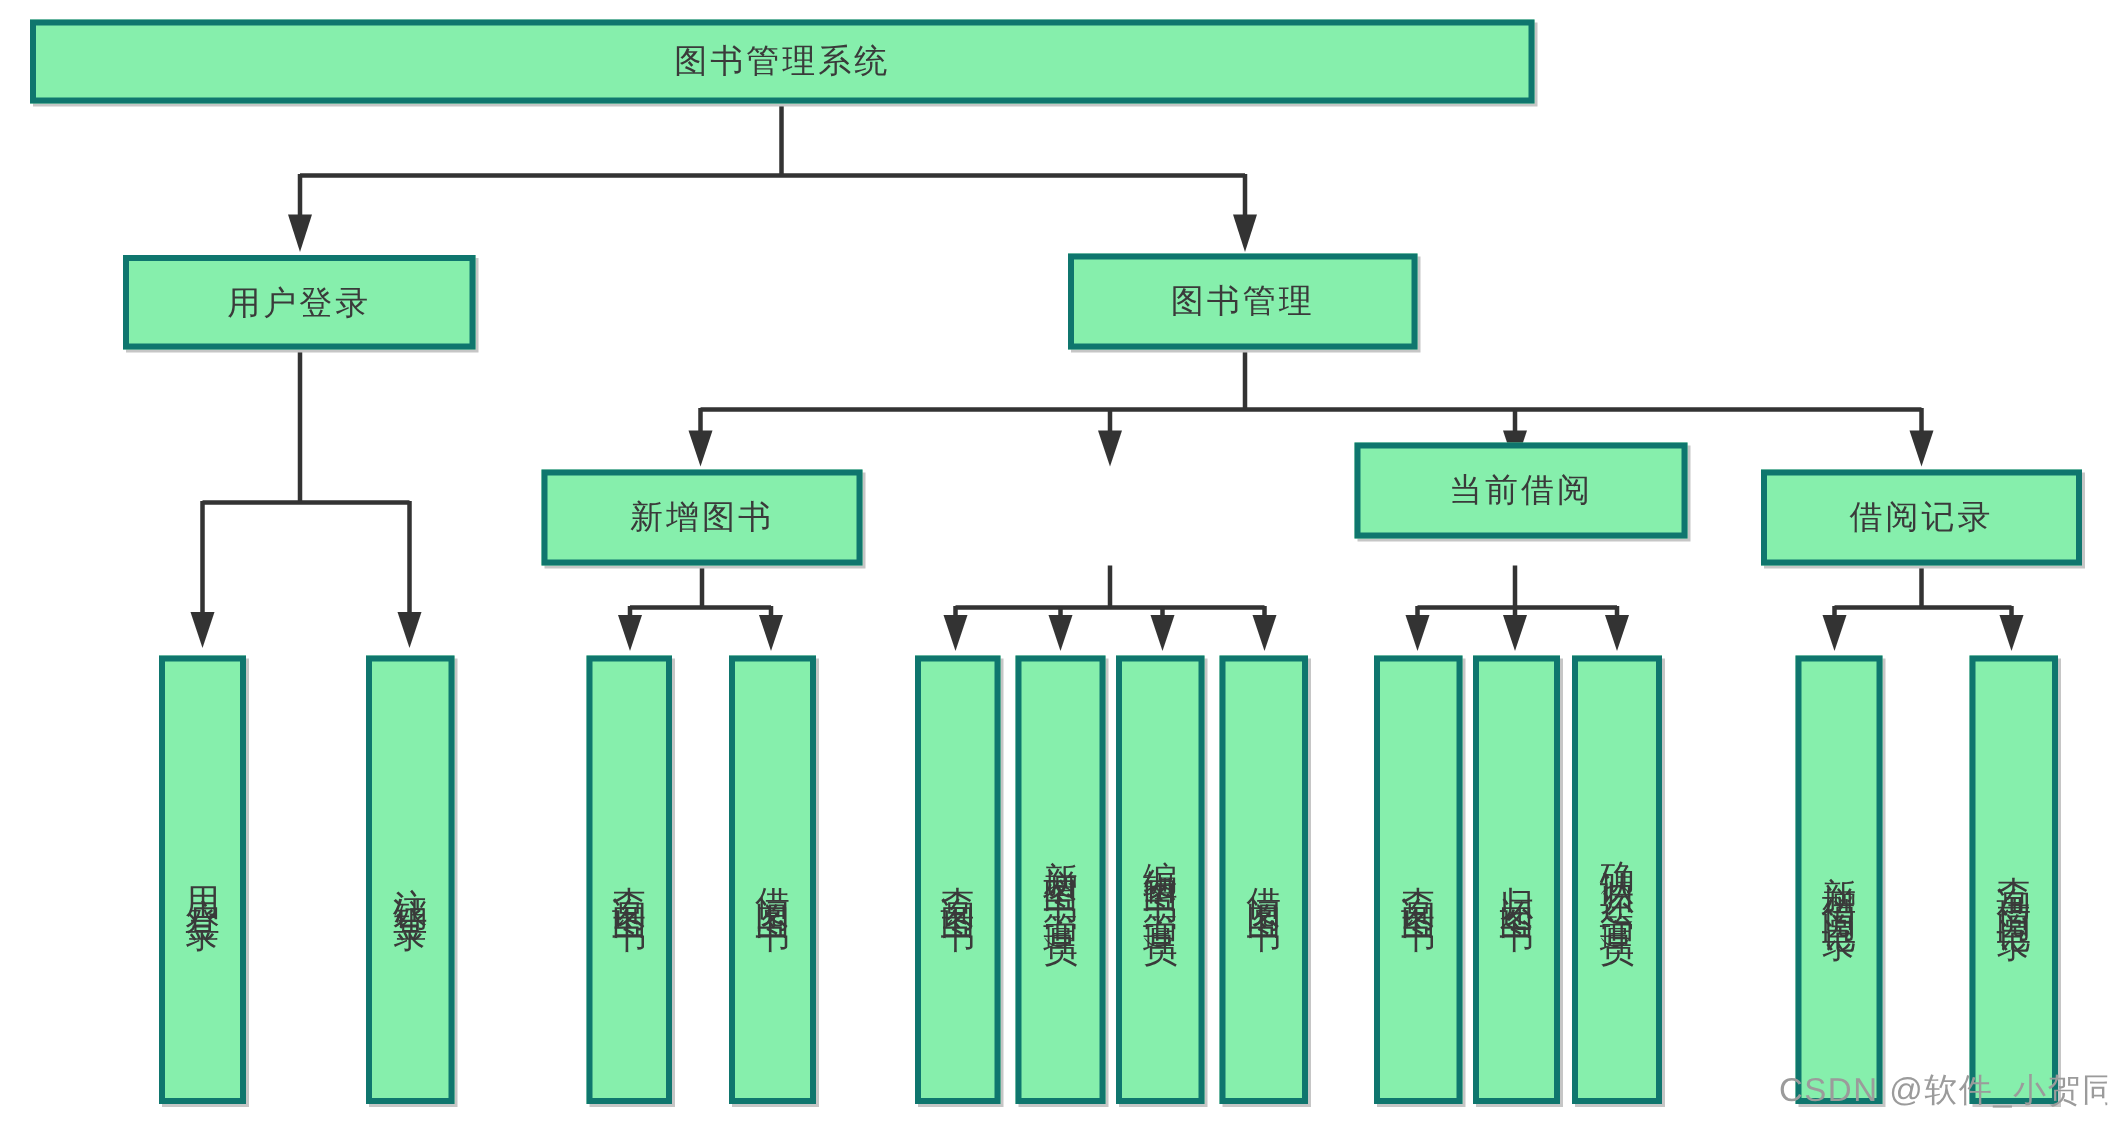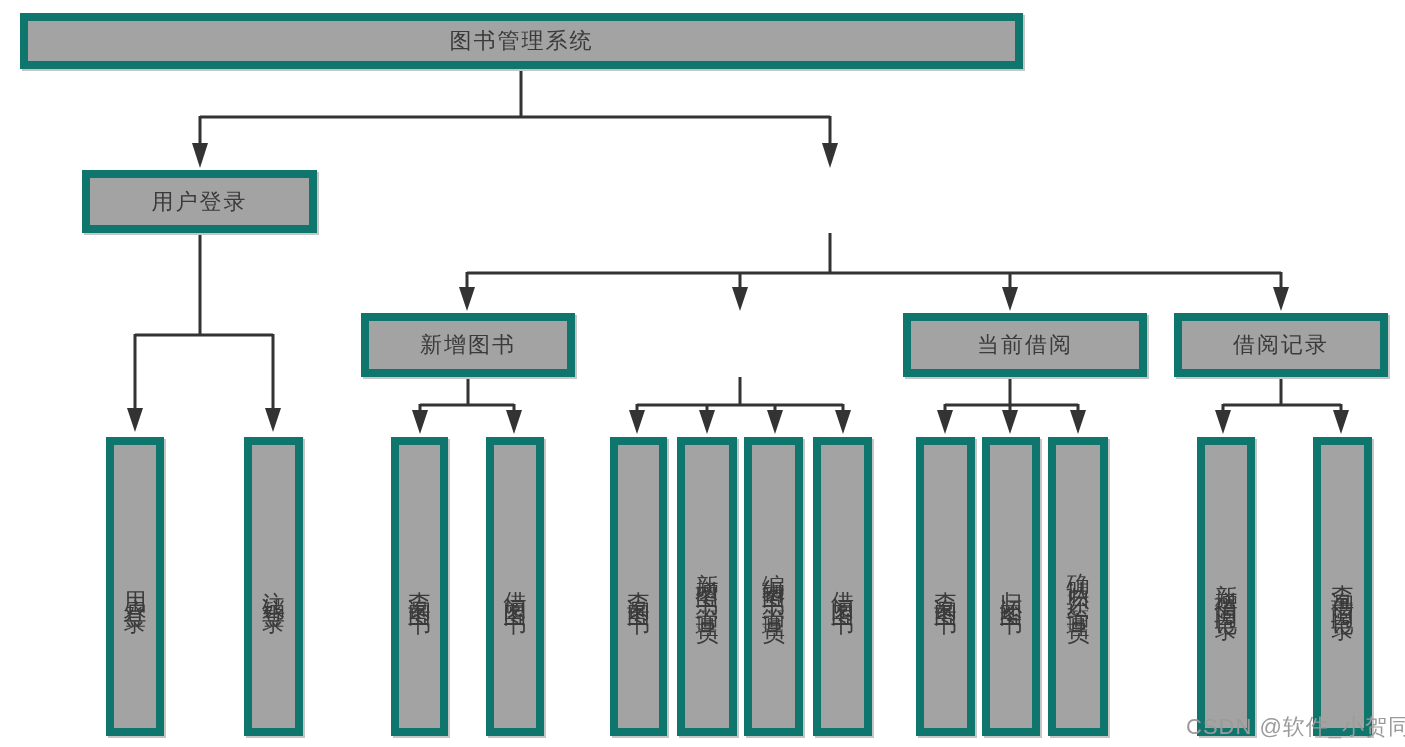--- a/index.html
+++ b/index.html
@@ -2,22 +2,22 @@
 <html><head>
 <meta charset="utf-8">
 <style>
   html,body{margin:0;padding:0;background:#ffffff;}
   .stage{
     position:relative;width:1405px;height:747px;background:#ffffff;overflow:hidden;
     font-family:"Liberation Sans","DejaVu Sans",sans-serif;color:#3a3a3a;
   }
   .connectors{position:absolute;left:0;top:0;z-index:1;}
   .box{
-    position:absolute;box-sizing:border-box;background:#a3a3a3;
-    border:8px solid #0f766e;box-shadow:2px 2px 0 #c6c6c6;z-index:2;
+    position:absolute;box-sizing:border-box;background:#86efac;
+    border:4px solid #0f766e;box-shadow:2px 2px 0 #c6c6c6;z-index:2;
   }
   .hbox{
     display:flex;align-items:center;justify-content:center;
     font-size:22px;letter-spacing:2px;white-space:nowrap;
   }
   .vbox{
     display:grid;place-items:center;
     writing-mode:vertical-rl;text-orientation:mixed;
     font-size:23px;letter-spacing:7px;line-height:1;
   }
@@ -62,23 +62,24 @@
       <polygon points="1002,410 1018,410 1010,434"></polygon>
       <polygon points="1070,410 1086,410 1078,434"></polygon>
       <polygon points="1215,410 1231,410 1223,434"></polygon>
       <polygon points="1333,410 1349,410 1341,434"></polygon>
     </g>
   </svg>
 
   <div class="box hbox" style="left:20px;top:13px;width:1003px;height:56px">图书管理系统</div>
 
   <div class="box hbox" style="left:82px;top:170px;width:235px;height:63px">用户登录</div>
+  <div class="box hbox" style="left:712px;top:169px;width:233px;height:64px">图书管理</div>
 
   <div class="box hbox" style="left:361px;top:313px;width:214px;height:64px">新增图书</div>
-  <div class="box hbox" style="left:903px;top:313px;width:244px;height:64px">当前借阅</div>
+  <div class="box hbox" style="left:903px;top:295px;width:222px;height:64px">当前借阅</div>
   <div class="box hbox" style="left:1174px;top:313px;width:214px;height:64px">借阅记录</div>
 
   <div class="box vbox" style="left:106px;top:437px;width:58px;height:299px">用户登录</div>
   <div class="box vbox" style="left:244px;top:437px;width:59px;height:299px">注销登录</div>
 
   <div class="box vbox" style="left:391px;top:437px;width:57px;height:299px">查询图书</div>
   <div class="box vbox" style="left:486px;top:437px;width:58px;height:299px">借阅图书</div>
 
   <div class="box vbox" style="left:610px;top:437px;width:57px;height:299px">查询图书</div>
   <div class="box vbox" style="left:677px;top:437px;width:60px;height:299px">新增图书（管理员）</div>

